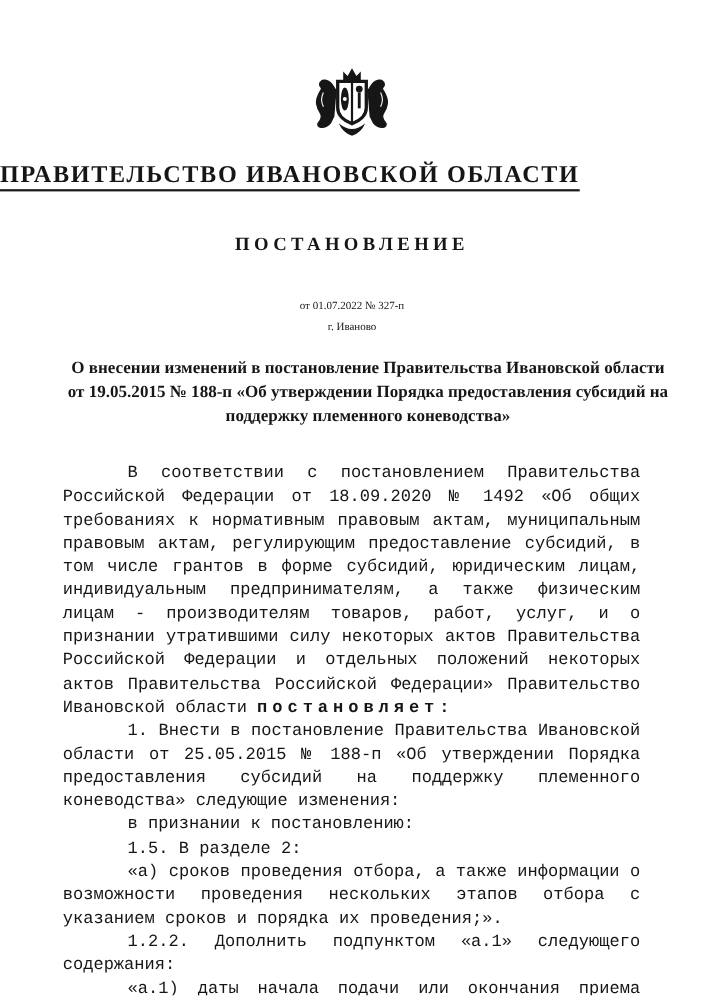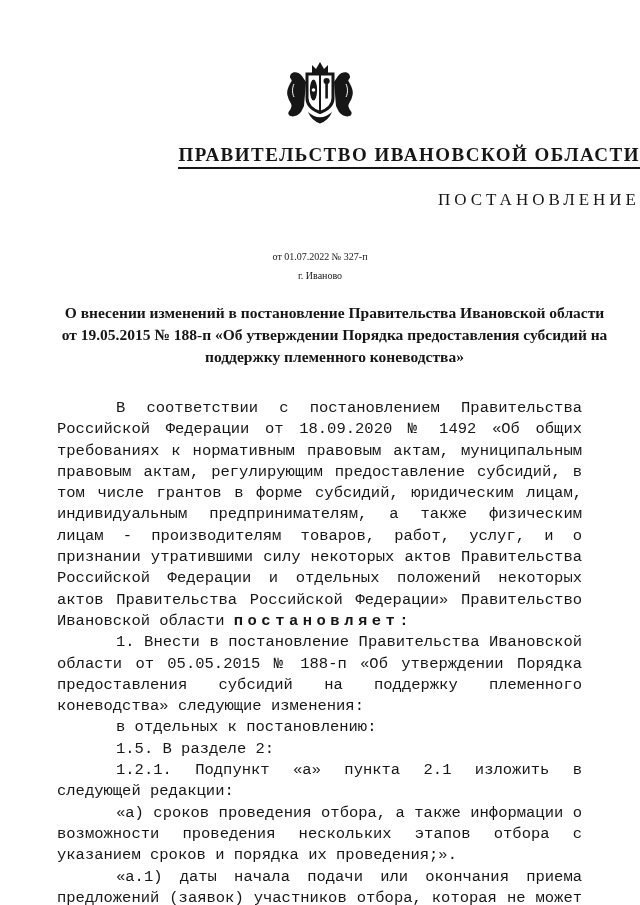--- a/index.html
+++ b/index.html
@@ -16,36 +16,36 @@
   }
 
   .emblem-wrap {
     padding-top: 60px;
     text-align: center;
   }
   .emblem-wrap svg { display: inline-block; }
 
   .org-title {
     margin-top: 14px;
-    text-align: right;
-    font-size: 19px;
+    text-align: left;
+    font-size: 22px;
     font-weight: bold;
     letter-spacing: 1.5px;
   }
   .org-title .underlined {
     display: inline-block;
     border-bottom: 2px solid #161616;
     padding-bottom: 1px;
   }
 
   .doc-type {
-    margin-top: 21px;
-    text-align: right;
+    margin-top: 38px;
+    text-align: center;
     font-size: 17px;
-    font-weight: normal;
+    font-weight: bold;
     letter-spacing: 4px;
   }
 
   .date-block {
     margin-top: 37px;
     text-align: center;
     font-size: 10px;
     line-height: 19px;
   }
 
@@ -112,21 +112,21 @@
 
   <div class="date-block">
     <div>от 01.07.2022 № 327-п</div>
     <div>г. Иваново</div>
   </div>
 
   <h3 class="subject">О внесении изменений в постановление Правительства Ивановской области от 19.05.2015 № 188-п «Об утверждении Порядка предоставления субсидий на поддержку племенного коневодства»</h3>
 
   <div class="body-text">
     <p><span>В соответствии с постановлением Правительства Российской Федерации от 18.09.2020 № 1492 «Об общих требованиях к нормативным правовым актам, муниципальным правовым актам, регулирующим предоставление субсидий, в том числе грантов в форме субсидий, юридическим лицам, индивидуальным предпринимателям, а также физическим лицам - производителям товаров, работ, услуг, и о признании утратившими силу некоторых актов Правительства Российской Федерации и отдельных положений некоторых актов Правительства Российской Федерации» Правительство Ивановской области </span><span class="resolves">постановляет:</span></p>
-    <p>1. Внести в постановление Правительства Ивановской области от 05.05.2015 № 188-п «Об утверждении Порядка предоставления субсидий на поддержку племенного коневодства» следующие изменения:</p>
-    <p>в отдельных к постановлению:</p>
+    <p>1. Внести в постановление Правительства Ивановской области от 25.05.2015 № 188-п «Об утверждении Порядка предоставления субсидий на поддержку племенного коневодства» следующие изменения:</p>
+    <p>в признании к постановлению:</p>
     <p>1.5. В разделе 2:</p>
-    <p>1.2.1. Подпункт «а» пункта 2.1 изложить в следующей редакции:</p>
     <p>«а) сроков проведения отбора, а также информации о возможности проведения нескольких этапов отбора с указанием сроков и порядка их проведения;».</p>
+    <p>1.2.2. Дополнить подпунктом «а.1» следующего содержания:</p>
     <p>«а.1) даты начала подачи или окончания приема предложений (заявок) участников отбора, которая не может быть ранее 30 календарного дня, следующего за днем размещения объявления о проведении отбора;».</p>
   </div>
 
 </div>
 
 </body></html>

